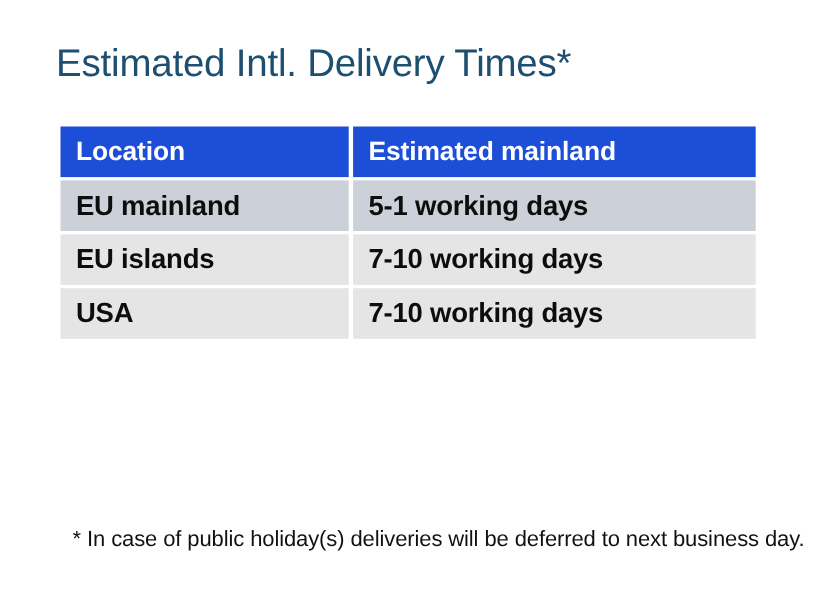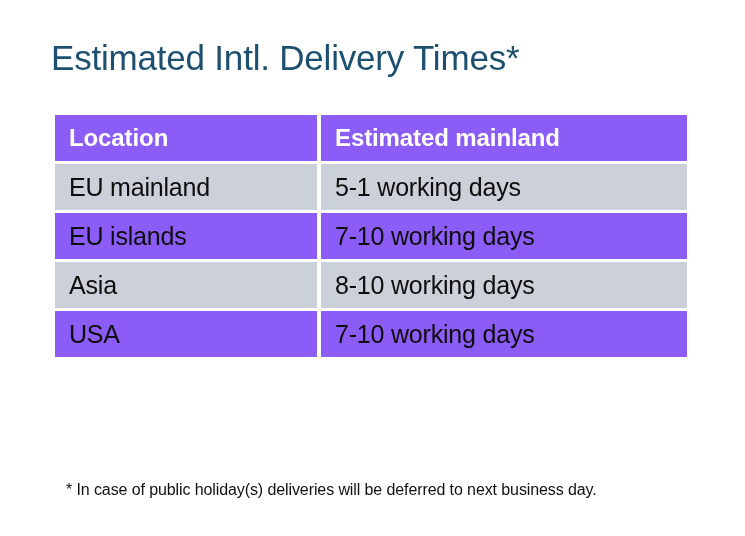--- a/index.html
+++ b/index.html
@@ -42,41 +42,41 @@
   #delivery-table tr { height: 46px; }
   #delivery-table th,
   #delivery-table td {
     padding: 0 0 0 14px;
     text-align: left;
     vertical-align: middle;
     height: 46px;
     box-sizing: border-box;
   }
   #delivery-table th {
-    background: #8b5cf6;
+    background: #1d4ed8;
     color: #ffffff;
     font-size: 24px;
     font-weight: bold;
     letter-spacing: -0.1px;
   }
   #delivery-table td {
     color: #0d0d0d;
     font-size: 25px;
-    font-weight: 400;
+    font-weight: 700;
     letter-spacing: -0.2px;
   }
   #delivery-table tr.row-odd td { background: #ccd0d8; }
-  #delivery-table tr.row-even td { background: #8b5cf6; }
+  #delivery-table tr.row-even td { background: #e5e5e5; }
   .col-location { width: 262px; }
   .col-estimate { width: 366px; }
   #footnote {
     position: absolute;
     left: 66px;
     top: 479px;
-    font-size: 16px;
+    font-size: 20px;
     line-height: 22px;
     color: #111111;
     white-space: nowrap;
     letter-spacing: -0.1px;
   }
 </style>
 </head>
 <body>
 
 <div id="page">
@@ -92,24 +92,20 @@
     </thead>
     <tbody>
       <tr class="row-odd">
         <td class="col-location">EU mainland</td>
         <td class="col-estimate">5-1 working days</td>
       </tr>
       <tr class="row-even">
         <td class="col-location">EU islands</td>
         <td class="col-estimate">7-10 working days</td>
       </tr>
-      <tr class="row-odd">
-        <td class="col-location">Asia</td>
-        <td class="col-estimate">8-10 working days</td>
-      </tr>
       <tr class="row-even">
         <td class="col-location">USA</td>
         <td class="col-estimate">7-10 working days</td>
       </tr>
     </tbody>
   </table>
 
   <div id="footnote">* In case of public holiday(s) deliveries will be deferred to next business day.</div>
 
 </div>

